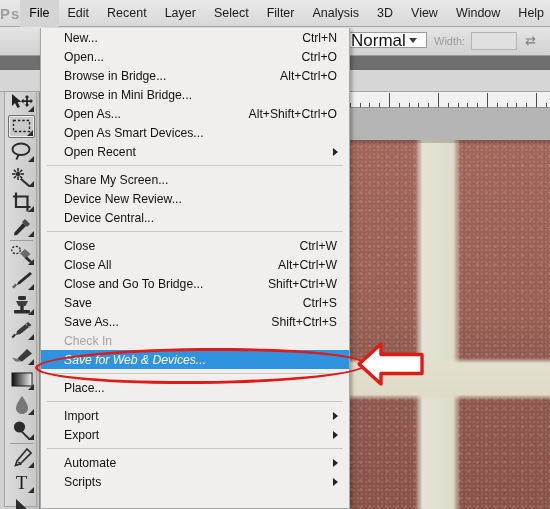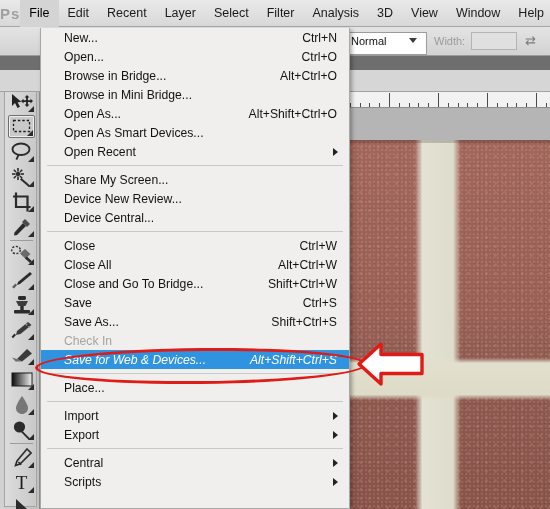--- a/index.html
+++ b/index.html
@@ -32,23 +32,23 @@
 
   
   .optbar{
     position:absolute;left:0;top:27px;width:550px;height:29px;
     background:linear-gradient(#e4e4e4,#d2d2d2);
     border-bottom:1px solid #9a9a9a;
     box-sizing:border-box;
   }
   .opt-mode-lbl{position:absolute;left:334px;top:8px;font-size:11px;color:#3c3c3c;}
   .opt-select{
-    position:absolute;left:345px;top:5px;width:82px;height:23px;
+    position:absolute;left:345px;top:5px;width:82px;height:16px;
     background:#fff;border:1px solid #9b9b9b;box-sizing:border-box;
-    font-size:11px;color:#111;padding-left:5px;line-height:16px;
+    font-size:17px;color:#111;padding-left:5px;line-height:16px;
   }
   .opt-caret{position:absolute;left:409px;top:11px;width:0;height:0;
     border-left:4px solid transparent;border-right:4px solid transparent;border-top:5px solid #3a3a3a;}
   .opt-width-lbl{position:absolute;left:434px;top:8px;font-size:11px;color:#9b9b9b;}
   .opt-width-box{position:absolute;left:471px;top:5px;width:46px;height:18px;
     background:#e0e0e0;border:1px solid #b4b4b4;box-sizing:border-box;}
   .opt-swap{position:absolute;left:525px;top:7px;width:16px;height:14px;color:#7b7b7b;font-size:13px;line-height:14px;}
 
   
   .darkstrip{position:absolute;left:0;top:56px;width:550px;height:14px;background:#6e6e6e;}
@@ -466,38 +466,37 @@
         </div>
         <div class="dd-row">
           <span class="lbl">Save As...</span>
           <span class="acc">Shift+Ctrl+S</span>
         </div>
         <div class="dd-row disabled">
           <span class="lbl">Check In</span>
         </div>
         <div class="dd-row highlight">
           <span class="lbl">Save for Web &amp; Devices...</span>
-          <span class="acc">Alt+Shift+Ctrl+S</span>
         </div>
         <div class="dd-sep"></div>
         <div class="dd-row">
           <span class="lbl">Place...</span>
         </div>
         <div class="dd-sep"></div>
         <div class="dd-row">
           <span class="lbl">Import</span>
           <span class="arrow"></span>
         </div>
         <div class="dd-row">
           <span class="lbl">Export</span>
           <span class="arrow"></span>
         </div>
         <div class="dd-sep"></div>
         <div class="dd-row">
-          <span class="lbl">Central</span>
+          <span class="lbl">Automate</span>
           <span class="arrow"></span>
         </div>
         <div class="dd-row">
           <span class="lbl">Scripts</span>
           <span class="arrow"></span>
         </div>
       </div>
   </div>
 
   <div class="ellipse"></div>

